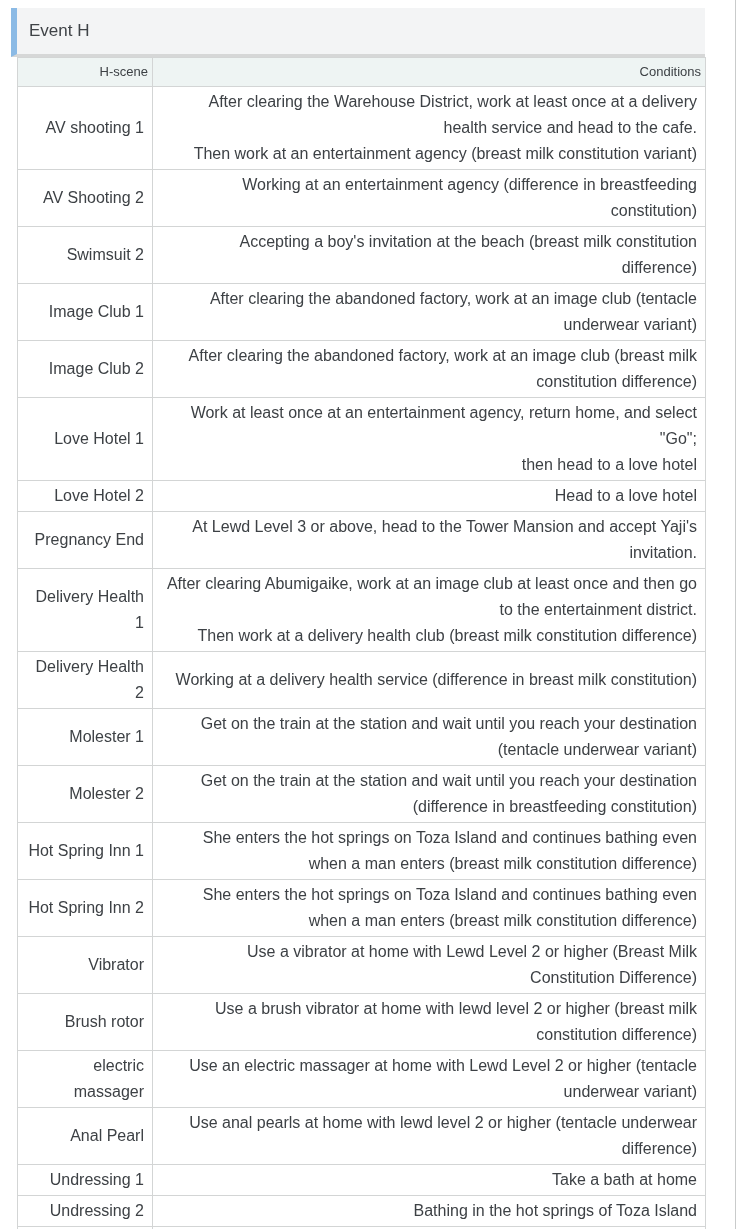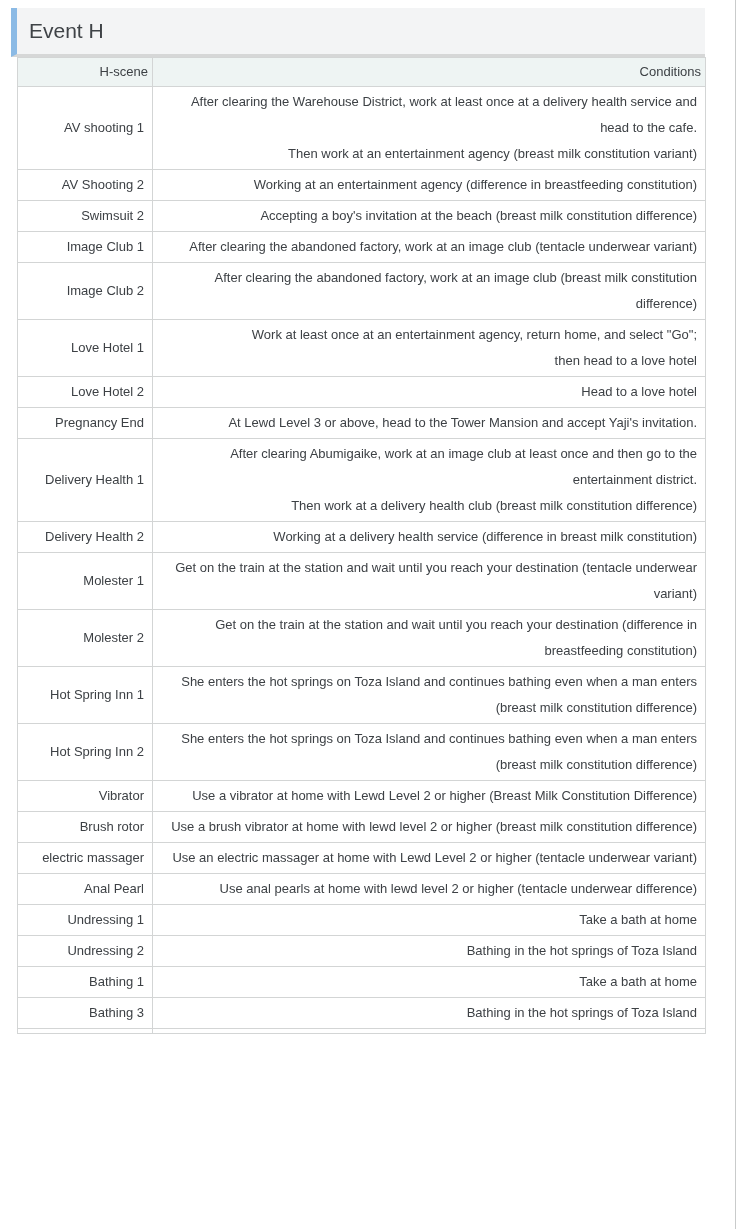--- a/index.html
+++ b/index.html
@@ -21,21 +21,21 @@
     background: #c9cbcb;
   }
   .title-block {
     box-sizing: border-box;
     margin: 8px 0 0 11px;
     width: 694px;
     background: #f3f4f5;
     border-left: 6px solid #8bbae5;
     border-bottom: 3px solid #d6d7d7;
     padding: 10px 0 10px 12px;
-    font-size: 21px;
+    font-size: 17px;
     line-height: 26px;
     color: #3f4347;
   }
   table.event-table {
     border-collapse: collapse;
     table-layout: fixed;
     margin-left: 17px;
     width: 688px;
   }
   .event-table th, .event-table td {
@@ -45,21 +45,21 @@
   }
   .event-table th {
     background: #eef4f3;
     font-weight: normal;
     font-size: 13px;
     line-height: 26px;
     padding: 1px 4px;
     color: #3d4145;
   }
   .event-table td {
-    font-size: 13px;
+    font-size: 16px;
     line-height: 26px;
     padding: 2px 8px;
     background: #ffffff;
   }
   .event-table col.c-scene { width: 135px; }
   .event-table col.c-cond  { width: 553px; }
   .cond-line {  }
 </style>
 </head>
 <body>

